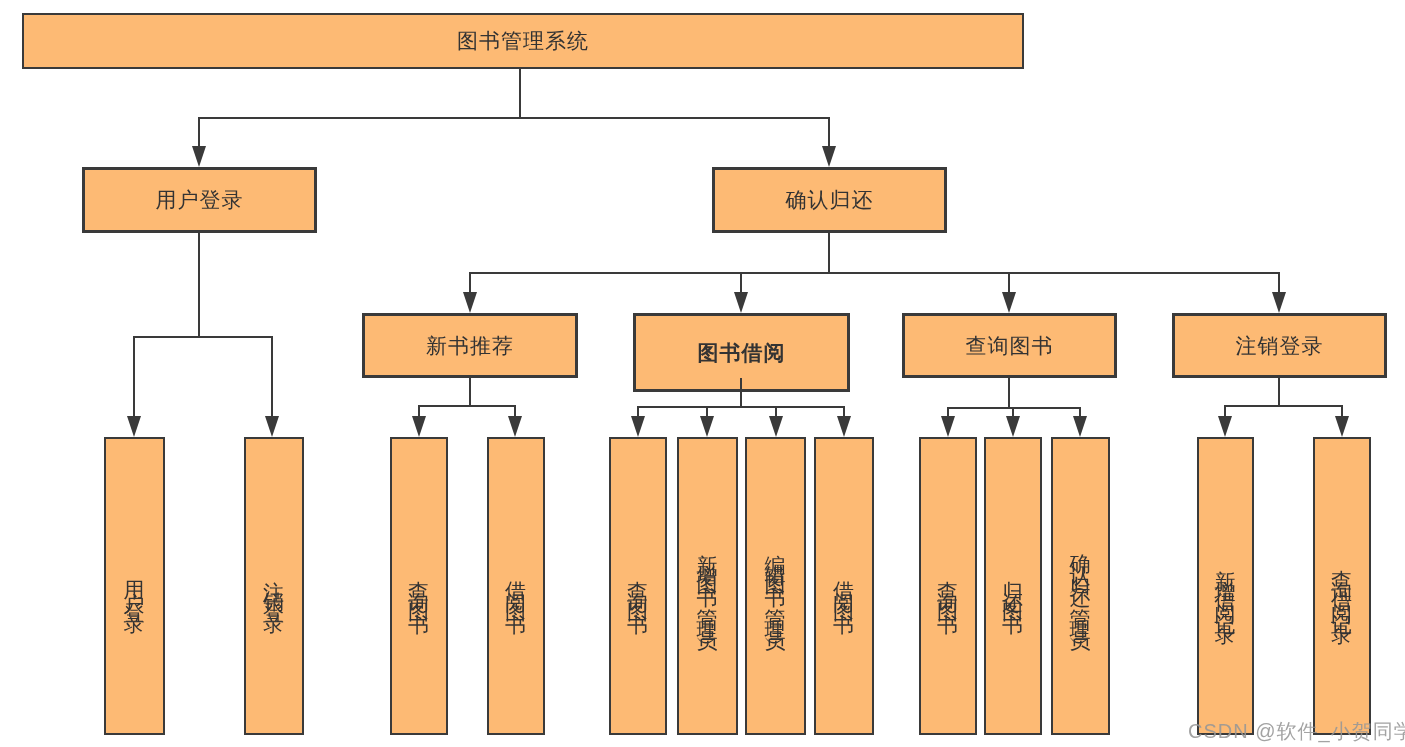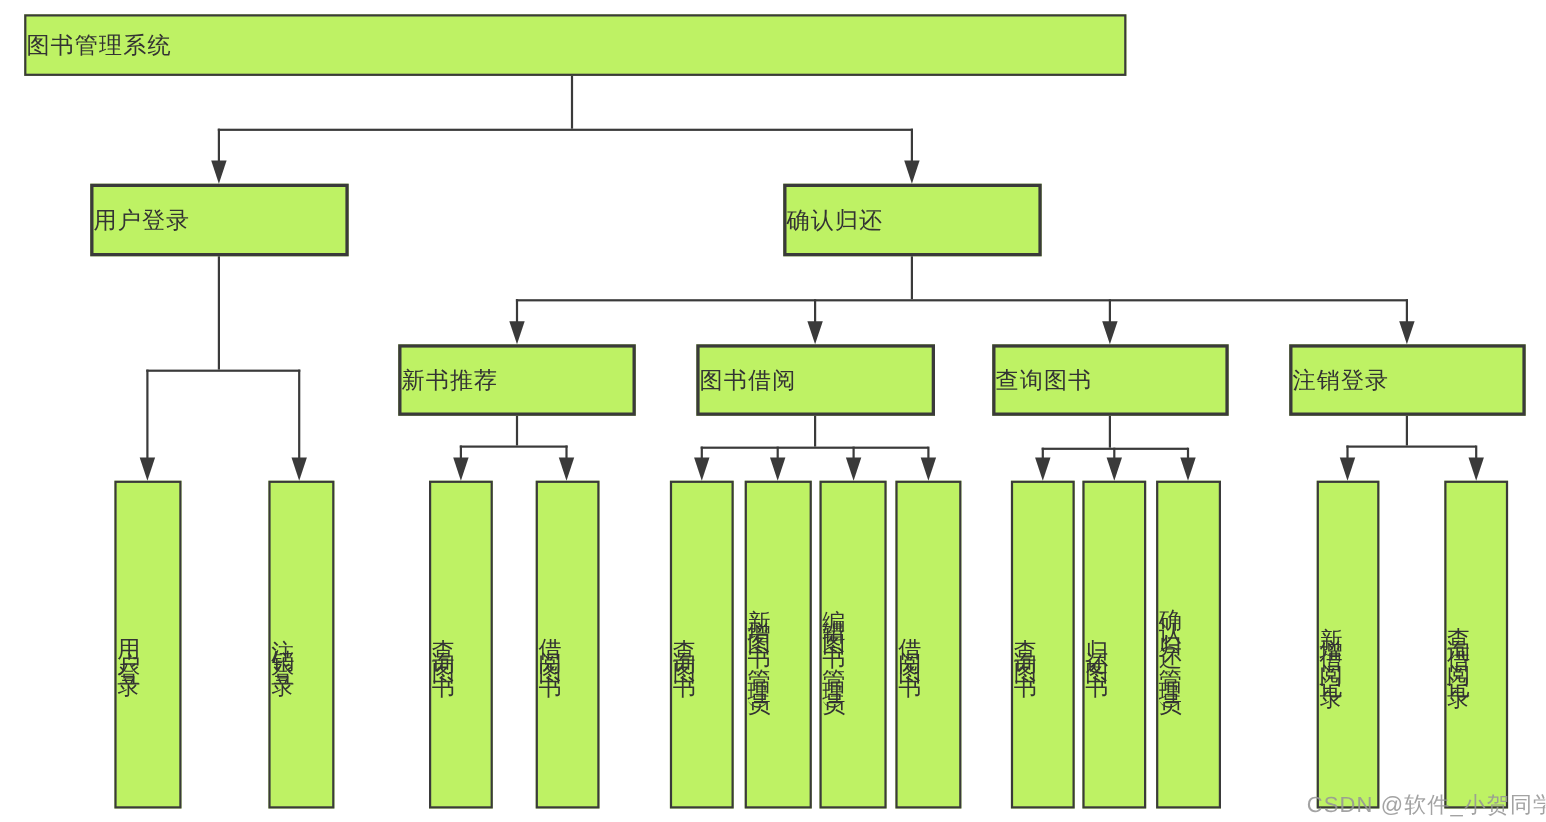--- a/index.html
+++ b/index.html
@@ -1,22 +1,22 @@
 <!DOCTYPE html>
 <html><head>
 <meta charset="utf-8">
 <style>
   html,body{margin:0;padding:0;background:#ffffff;}
   #canvas{
     position:relative;width:1405px;height:747px;background:#ffffff;overflow:hidden;
     font-family:"Liberation Sans","DejaVu Sans",sans-serif;color:#333333;
   }
   .box{
-    position:absolute;box-sizing:border-box;background:#bef264;
-    border:2px solid #3a3a3a;display:flex;align-items:center;
+    position:absolute;box-sizing:border-box;background:#fdba74;
+    border:2px solid #3a3a3a;display:flex;align-items:center;justify-content:center;
   }
   .hbox{font-size:21px;letter-spacing:1px;}
   .lvl{border-width:3px;}
   .vbox .vtext{
     writing-mode:vertical-rl;text-orientation:mixed;
     font-size:21px;line-height:1;letter-spacing:11px;white-space:nowrap;
   }
   .hline,.vline{position:absolute;background:#3a3a3a;}
   .hline{height:2px;}
   .vline{width:2px;}
@@ -44,21 +44,21 @@
   </div>
 
   <div class="box hbox lvl" style="left:712px;top:167px;width:235px;height:66px;">
     <span>确认归还</span>
   </div>
 
   <div class="box hbox lvl" style="left:362px;top:313px;width:216px;height:65px;">
     <span>新书推荐</span>
   </div>
 
-  <div class="box hbox lvl" style="left:633px;top:313px;width:217px;height:65px;">
+  <div class="box hbox lvl" style="left:633px;top:313px;width:217px;height:79px;font-weight:bold;">
     <span>图书借阅</span>
   </div>
 
   <div class="box hbox lvl" style="left:902px;top:313px;width:215px;height:65px;">
     <span>查询图书</span>
   </div>
 
   <div class="box hbox lvl" style="left:1172px;top:313px;width:215px;height:65px;">
     <span>注销登录</span>
   </div>

